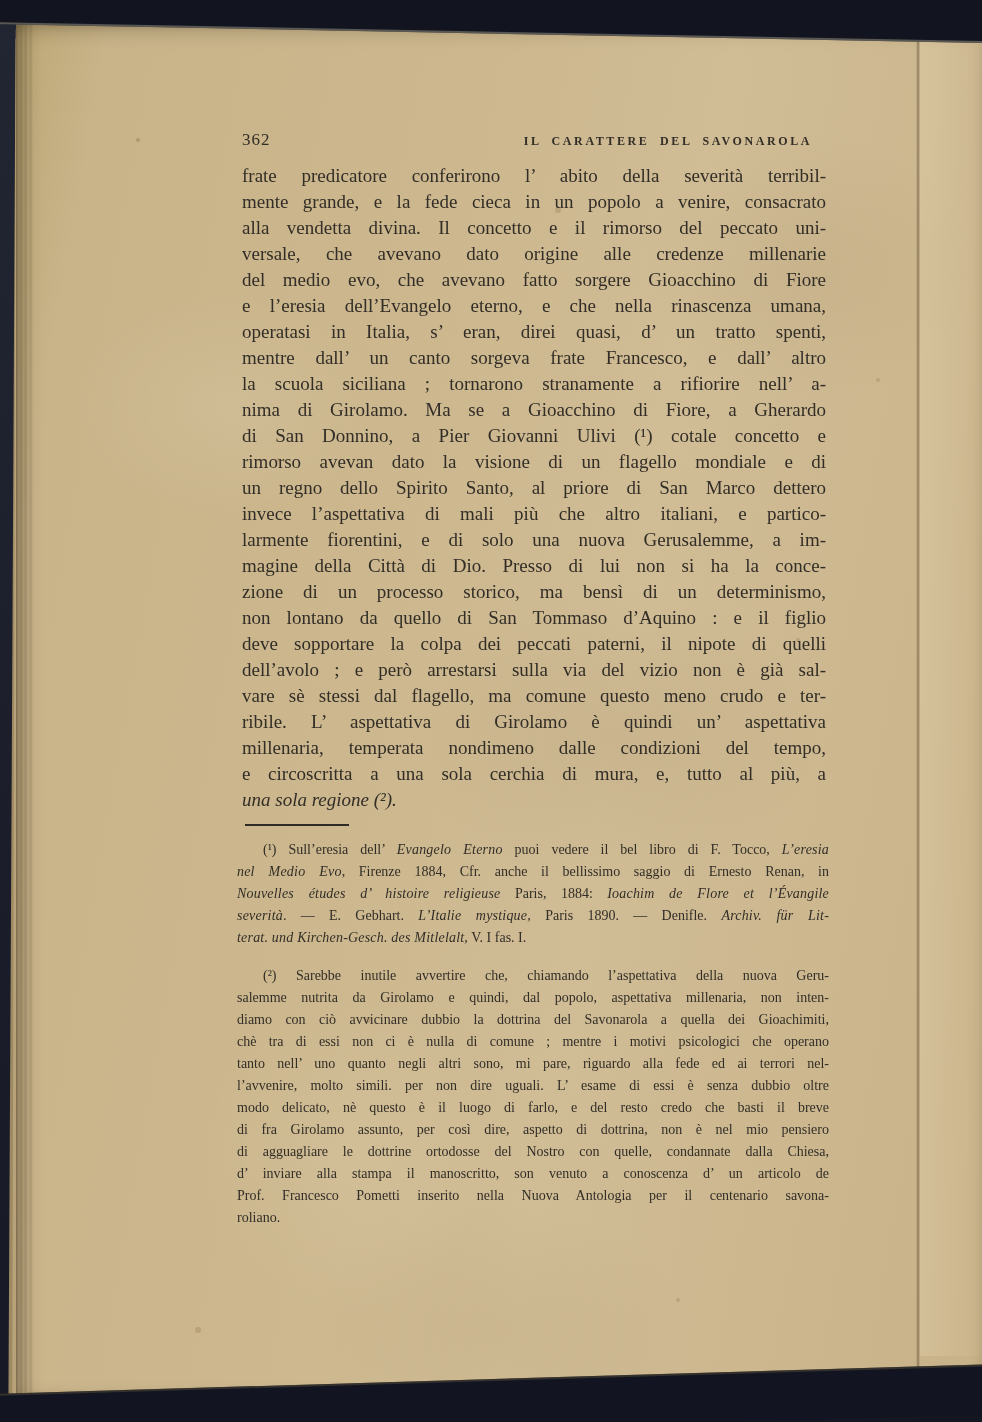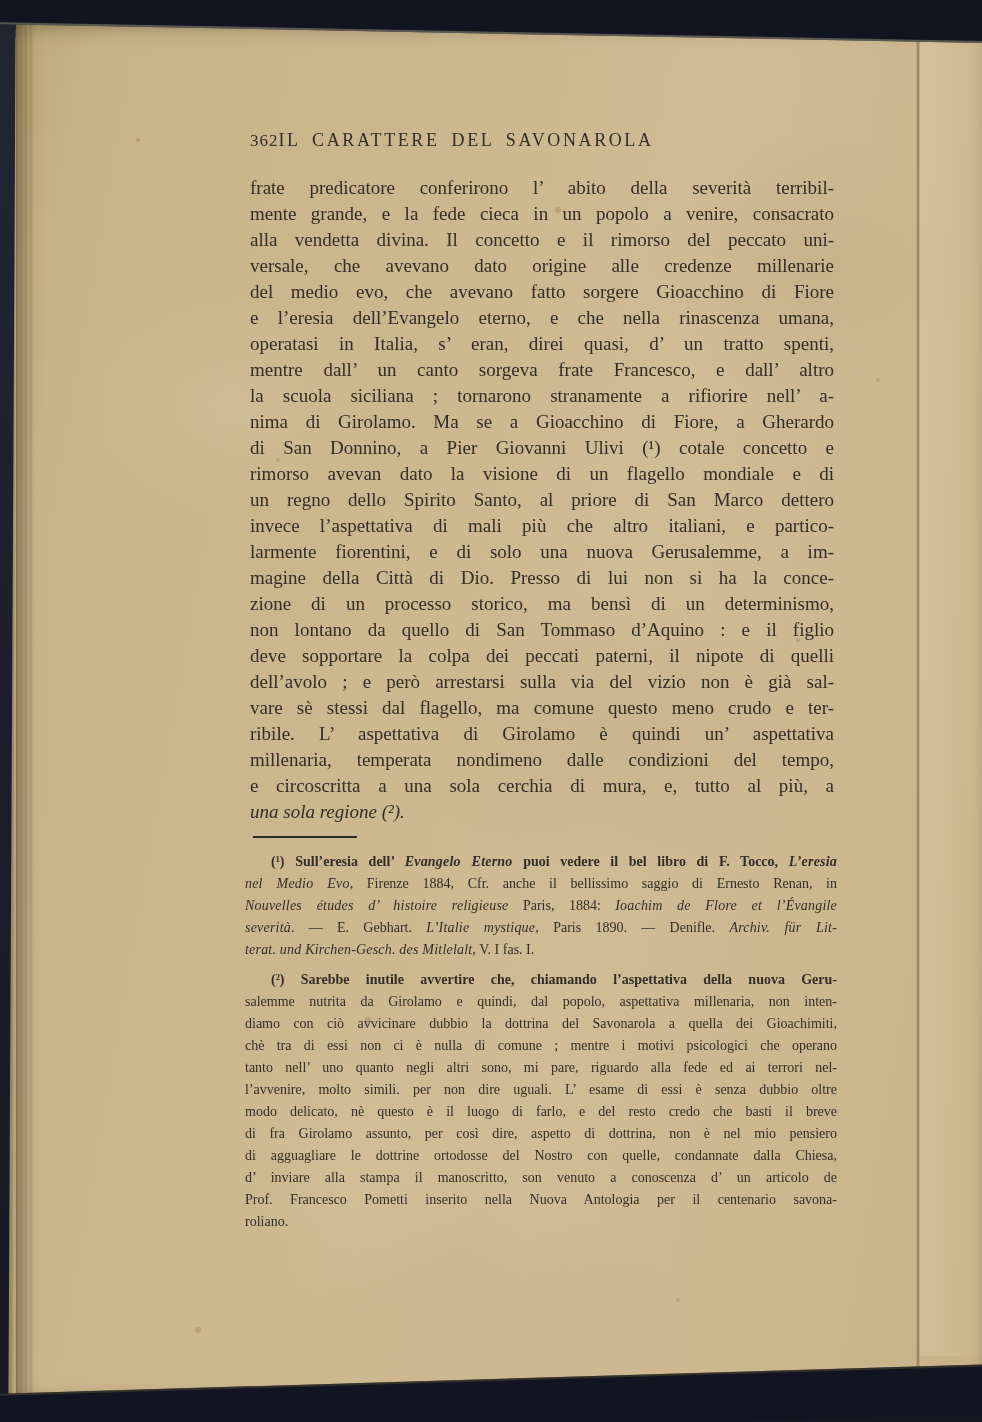--- a/index.html
+++ b/index.html
@@ -91,59 +91,60 @@
   .bottom-shade {
     position: absolute; left: -10px; bottom: -22px; width: 1010px; height: 48px;
     background: #121521;
     border-top: 2px solid rgba(96, 84, 58, .45);
     transform: rotate(-1.7deg); transform-origin: left bottom;
     z-index: 6;
   }
 
   
   .content {
-    position: absolute; left: 250px; top: 130px; width: 584px;
+    position: absolute; left: 242px; top: 130px; width: 584px;
     color: var(--ink, #322e27);
     z-index: 4;
   }
   .header-row {
     display: flex; align-items: baseline;
     height: 20px;
   }
   .page-number {
     font-size: 17px; letter-spacing: 1px;
   }
   .running-title {
-    flex: 1; text-align: left;
-    font-size: 18px; letter-spacing: 2.6px; word-spacing: 5px;
+    flex: 1; text-align: right;
+    font-size: 12px; letter-spacing: 2.6px; word-spacing: 5px;
     padding-right: 14px;
+    font-weight: bold;
   }
   .body-text {
-    margin-top: 25px;
+    margin-top: 13px;
     font-size: 19px; line-height: 26px;
   }
   .line {
     text-align: justify;
     text-align-last: justify;
     white-space: nowrap; 
   }
   .body-text .line, .footnote .line { white-space: normal; }
   .body-text .line:last-child { text-align-last: left; font-style: italic; }
 
   .fn-rule {
     width: 104px; height: 2px;
     background: #2f2b24;
     margin: 11px 0 0 3px;
   }
   .footnote {
     margin: 13px 0 0 -5px; width: 592px;
     font-size: 14px; line-height: 22px;
   }
-  .footnote + .footnote { margin-top: 8px; }
-  .footnote .line:first-child { text-indent: 26px; font-weight: bold; }
+  .footnote + .footnote { margin-top: 16px; }
+  .footnote .line:first-child { text-indent: 26px; }
   .footnote .line:last-child { text-align-last: left; }
   .footnote i, .body-text i { letter-spacing: .2px; }
 </style>
 </head>
 <body>
 
 <div class="scene">
 
   <div class="edge-under e1"></div>
   <div class="edge-under e2"></div>

